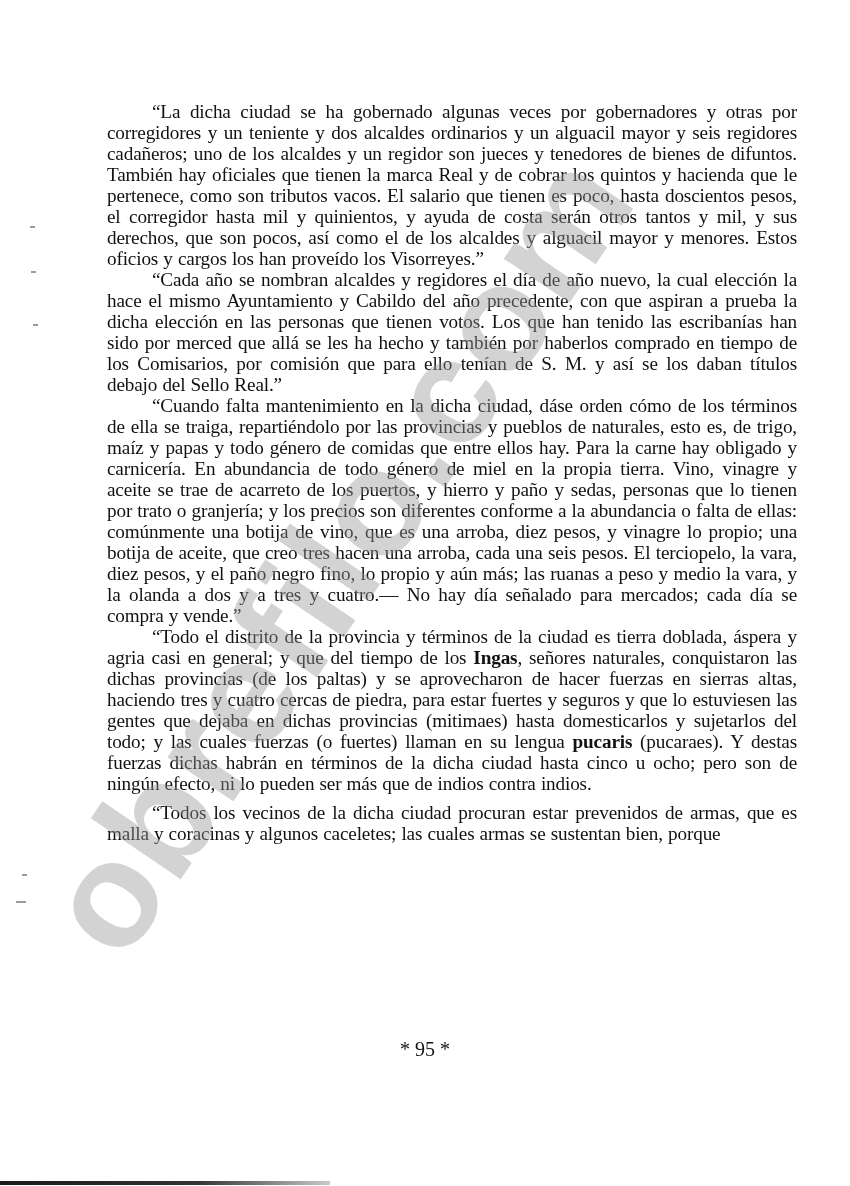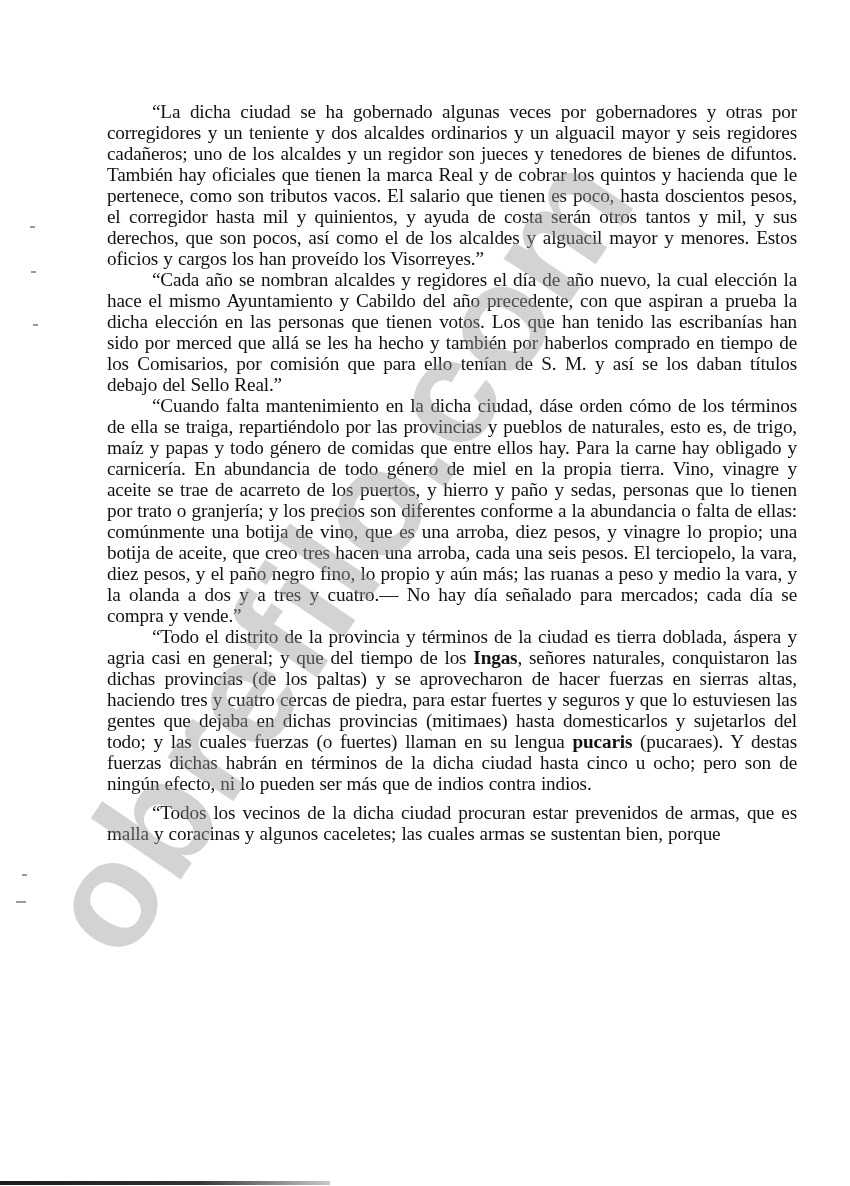--- a/index.html
+++ b/index.html
@@ -93,20 +93,21 @@
 <div class="page">
 
   <div class="text-block">
     <p class="para"><span>“La dicha ciudad se ha gobernado algunas veces por gobernadores y otras por corregidores y un teniente y dos alcaldes ordinarios y un alguacil mayor y seis regidores cadañeros;  uno de los alcaldes y un regidor son jueces y tenedores de bie­nes de difuntos.  También hay oficiales que tienen la marca Real y de cobrar los quintos y hacienda que le pertenece, como son tributos vacos.  El salario que tienen es poco, hasta doscientos pesos, el corregidor hasta mil y quinientos, y ayuda de costa serán otros tantos y mil, y sus derechos, que son pocos, así como el de los al­caldes y alguacil mayor y menores.  Estos oficios y cargos los han proveído los Vi­sorreyes.”</span></p>
     <p class="para"><span>“Cada año se nombran alcaldes y regidores el día de año nuevo, la cual elec­ción la hace el mismo Ayuntamiento y Cabildo del año precedente, con que aspiran a prueba la dicha elección en las personas que tienen votos.  Los que han tenido las es­cribanías han sido por merced que allá se les ha hecho y también por haberlos com­prado en tiempo de los Comisarios, por comisión que para ello tenían de S. M. y así se los daban títulos debajo del Sello Real.”</span></p>
     <p class="para"><span>“Cuando falta mantenimiento en la dicha ciudad, dáse orden cómo de los tér­minos de ella se traiga, repartiéndolo por las provincias y pueblos de naturales, esto es, de trigo, maíz y papas y todo género de comidas que entre ellos hay.  Para la carne hay obligado y carnicería.  En abundancia de todo género de miel en la propia tierra.  Vino, vinagre y aceite se trae de acarreto de los puertos, y hierro y paño y se­das, personas que lo tienen por trato o granjería;  y los precios son diferentes con­forme a la abundancia o falta de ellas:  comúnmente una botija de vino, que es una arroba, diez pesos, y vinagre lo propio;  una botija de aceite, que creo tres hacen una arroba, cada una seis pesos.  El terciopelo, la vara, diez pesos, y el paño negro fino, lo propio y aún más;  las ruanas a peso y medio la vara, y la olanda a dos y a tres y cuatro.— No hay día señalado para mercados;  cada día se compra y vende.”</span></p>
     <p class="para"><span>“Todo el distrito de la provincia y términos de la ciudad es tierra doblada, ás­pera y agria casi en general;  y que del tiempo de los </span><span class="bold">Ingas</span><span>, señores naturales, con­quistaron las dichas provincias (de los paltas) y se aprovecharon de hacer fuerzas en sierras altas, haciendo tres y cuatro cercas de piedra, para estar fuertes y seguros y que lo estuviesen las gentes que dejaba en dichas provincias (mitimaes) hasta domesticar­los y sujetarlos del todo;  y las cuales fuerzas (o fuertes) llaman en su lengua </span><span class="bold">pucaris</span><span> (pucaraes).  Y destas fuerzas dichas habrán en términos de la dicha ciudad hasta cinco u ocho;  pero son de ningún efecto, ni lo pueden ser más que de indios contra indios.</span></p>
     <p class="para spaced"><span>“Todos los vecinos de la dicha ciudad procuran estar prevenidos de armas, que es malla y coracinas y algunos caceletes;  las cuales armas se sustentan bien, porque</span></p>
   </div>
 
+  <div class="page-number">* 95 *</div>
 
   <div class="watermark">obrefilo.com</div>
 
   <div class="margin-mark" style="left:30px; top:226px;"></div>
   <div class="margin-mark" style="left:31px; top:271px;"></div>
   <div class="margin-mark" style="left:33px; top:324px;"></div>
   <div class="margin-mark" style="left:22px; top:874px;"></div>
   <div class="margin-mark" style="left:16px; top:901px; width:10px;"></div>
 
   <div class="bottom-rule"></div>

